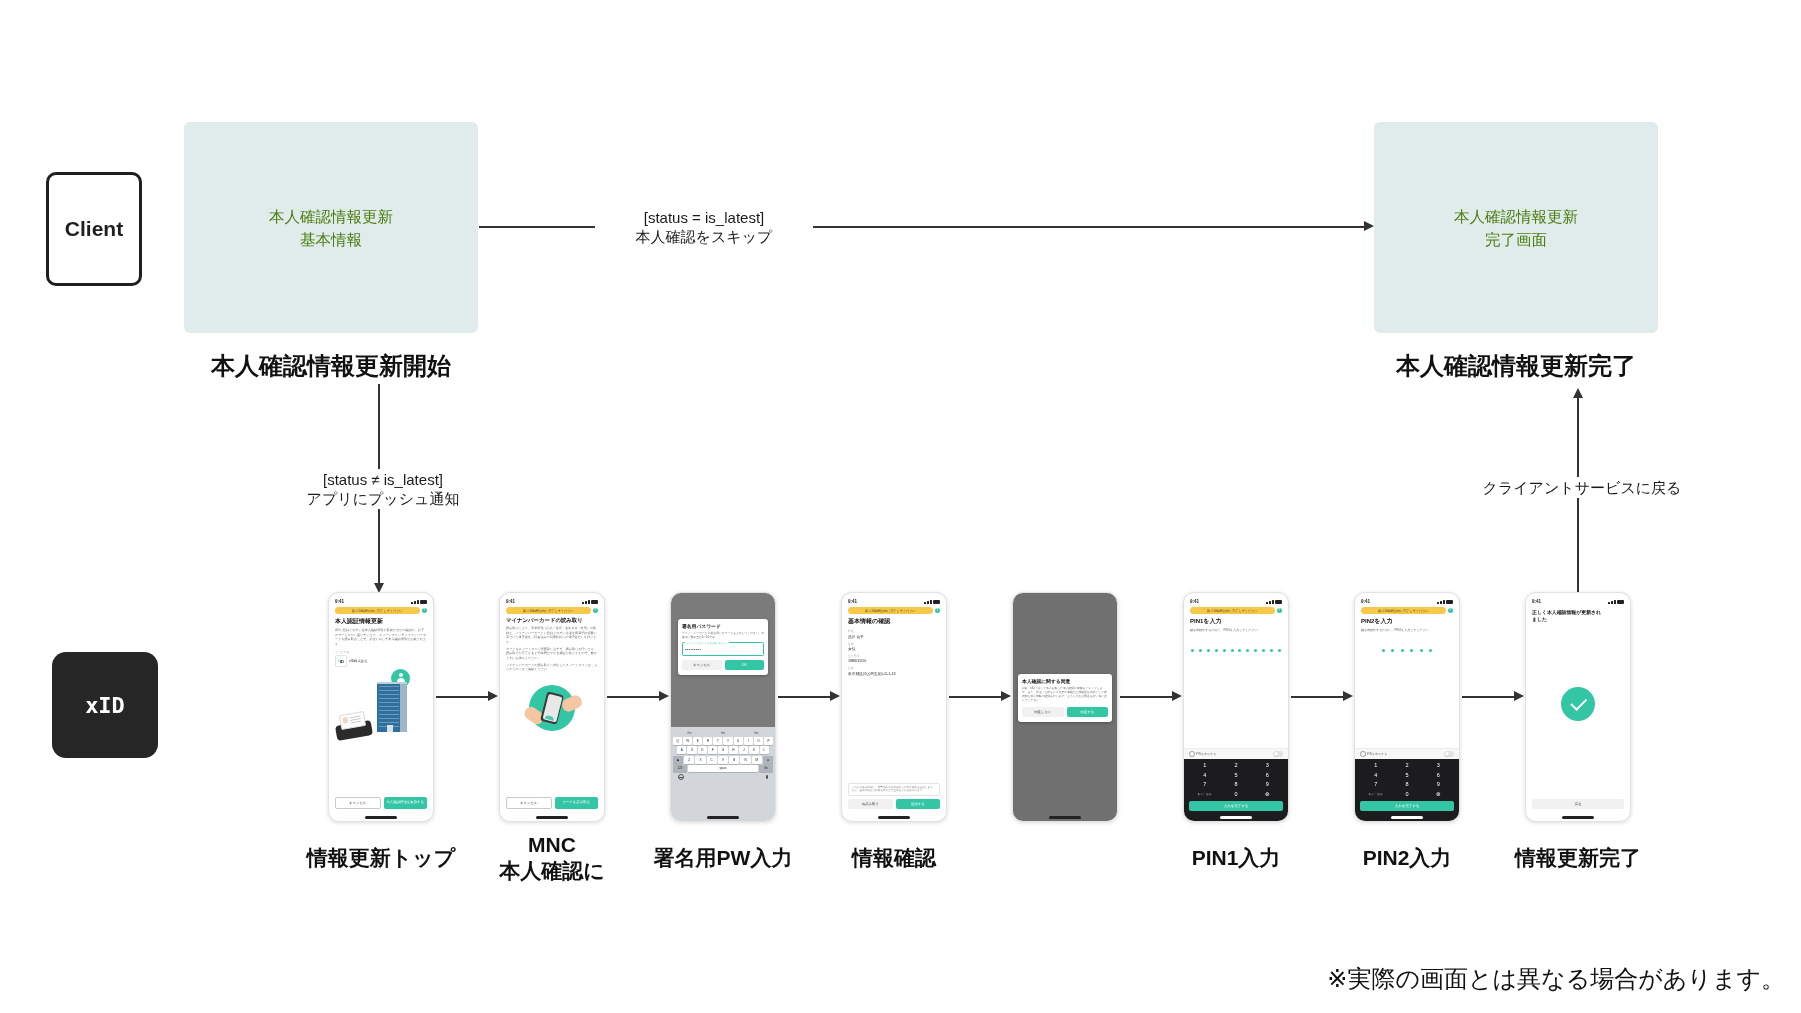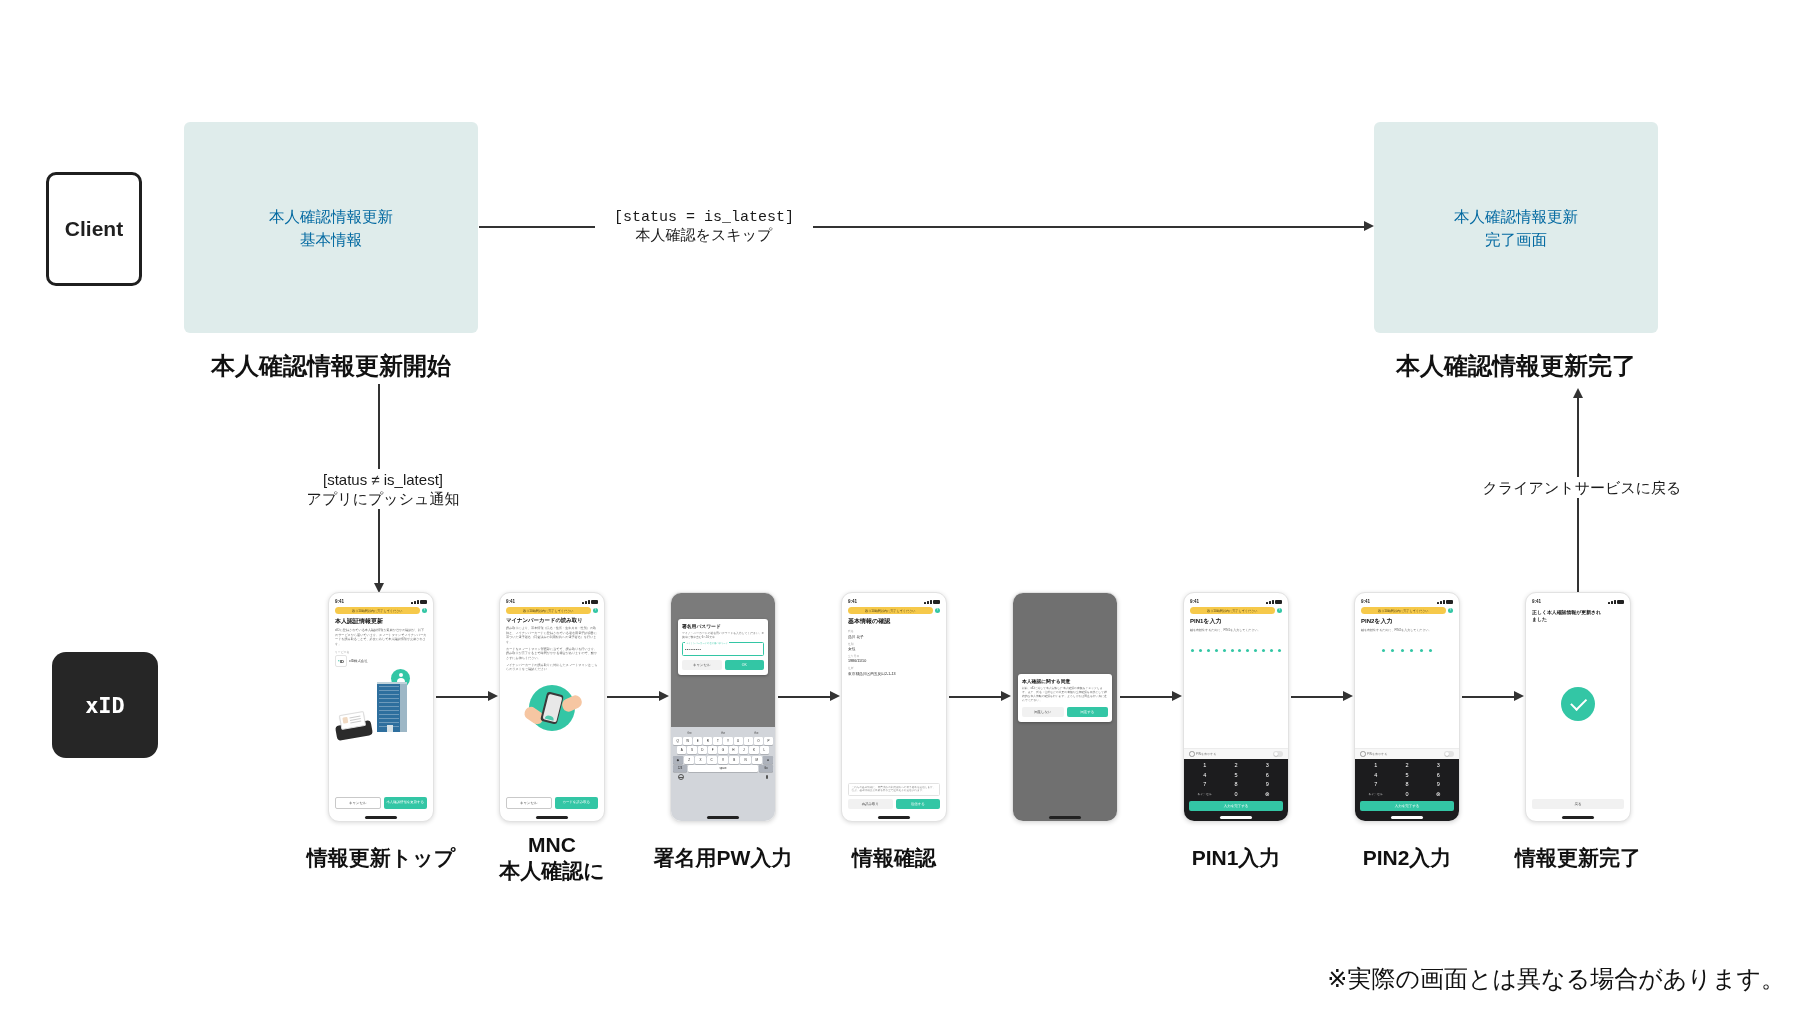--- a/index.html
+++ b/index.html
@@ -9,21 +9,21 @@
   
   .lane-box{position:absolute;display:flex;align-items:center;justify-content:center;
             font-weight:bold;border-radius:10px;}
   .lane-client{left:46px;top:172px;width:90px;height:108px;border:3px solid #1f1f1f;
                background:#fff;font-size:21px;color:#1f1f1f;text-align:center;}
   .lane-xid{left:52px;top:652px;width:106px;height:106px;background:#262626;color:#fff;
             font-size:22px;font-family:"DejaVu Sans Mono","Liberation Mono",monospace;border-radius:14px;}
 
   
   .screen-node{position:absolute;background:#dfeceb;border-radius:6px;display:flex;flex-direction:column;
-               align-items:center;justify-content:center;font-size:15.5px;line-height:23px;color:#0369a1;}
+               align-items:center;justify-content:center;font-size:15.5px;line-height:23px;color:#4d7c0f;}
   .node-start{left:184px;top:122px;width:294px;height:211px;}
   .node-end{left:1374px;top:122px;width:284px;height:211px;}
   .node-title{position:absolute;font-weight:bold;font-size:24px;text-align:center;color:#111;}
 
   
   .h-line{position:absolute;height:2px;background:#333;}
   .v-line{position:absolute;width:2px;background:#333;}
   .ah{position:absolute;width:0;height:0;}
   .ah-right{border-top:5px solid transparent;border-bottom:5px solid transparent;border-left:10px solid #333;}
   .ah-down{border-left:5px solid transparent;border-right:5px solid transparent;border-top:10px solid #333;}
@@ -179,21 +179,21 @@
   <div class="node-title" style="left:164px;top:350px;width:334px;">本人確認情報更新開始</div>
 
   <div class="screen-node node-end">
     <span>本人確認情報更新</span>
     <span>完了画面</span>
   </div>
   <div class="node-title" style="left:1349px;top:350px;width:334px;">本人確認情報更新完了</div>
 
   <div class="h-line" style="left:479px;top:226px;width:887px;"></div>
   <div class="ah ah-right" style="left:1364px;top:221px;"></div>
-  <div class="edge-label" style="left:595px;top:207px;width:210px;font-family:Liberation Mono, monospace;">
+  <div class="edge-label" style="left:595px;top:207px;width:210px;">
     <div>[status = is_latest]</div>
     <div>本人確認をスキップ</div>
   </div>
 
   <div class="v-line" style="left:378px;top:384px;height:201px;"></div>
   <div class="ah ah-down" style="left:374px;top:583px;"></div>
   <div class="edge-label" style="left:284px;top:469px;width:190px;">
     <div>[status ≠ is_latest]</div>
     <div>アプリにプッシュ通知</div>
   </div>

